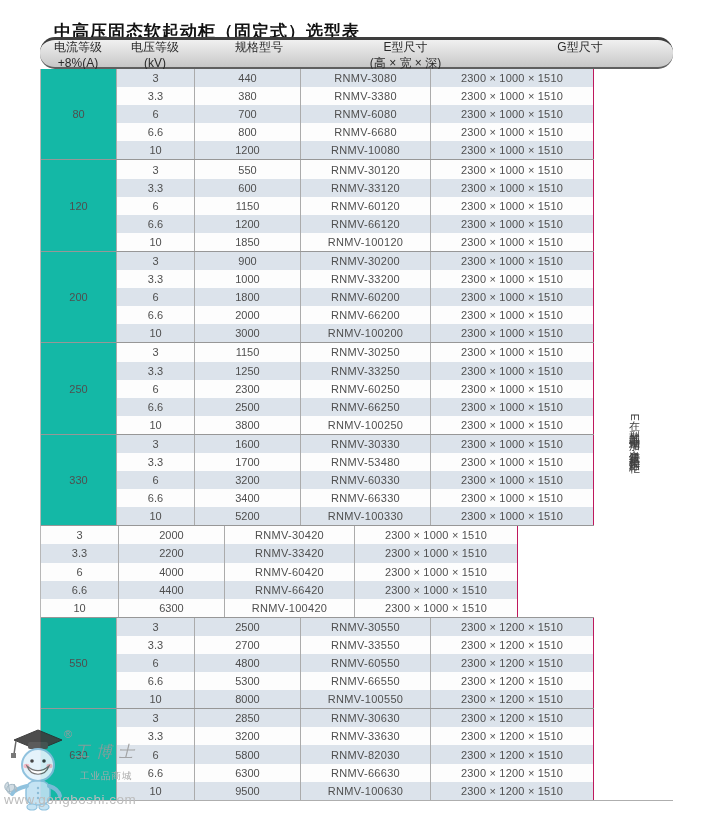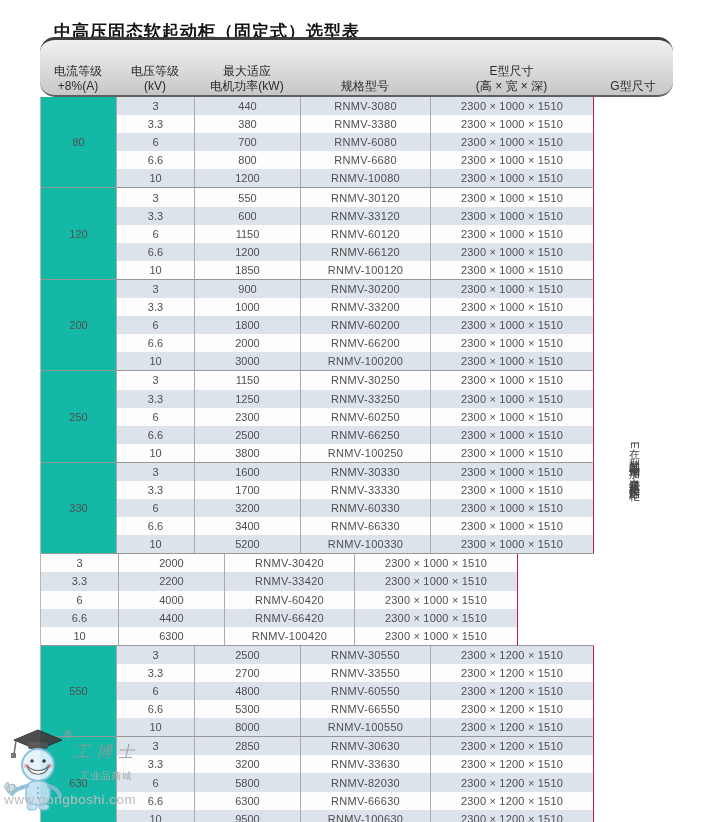--- a/index.html
+++ b/index.html
@@ -7,21 +7,21 @@
     width:716px; height:822px; background:#ffffff; position:relative;
     font-family:"Liberation Sans","DejaVu Sans",sans-serif;
     overflow:hidden;
   }
   .title {
     position:absolute; left:38px; top:4px; margin:16px;
     font-size:17px; font-weight:700; color:#111; letter-spacing:1px;
   }
   .tbl { position:absolute; left:40px; top:37px; width:633px; }
   .thead {
-    display:flex; align-items:flex-end; height:60px; box-sizing:border-box;
+    display:flex; align-items:flex-start; height:32px; box-sizing:border-box;
     background:linear-gradient(180deg,#f0f0f0 0%,#dadada 55%,#c7c7c7 100%);
     border-top:3px solid #3e3e3e; border-bottom:2px solid #5f5f5f;border-radius:15px;
   }
   .th {
     display:flex; flex-direction:column; justify-content:center; align-items:center;
     font-size:12px; color:#2a2a2a; line-height:1.3; text-align:center; font-weight:400;
   }
   .w0{width:76px}.w1{width:78px}.w2{width:106px}.w3{width:130px}.w4{width:163px}.w5{flex:1}
   .tbody {
     position:relative; box-sizing:content-box;
@@ -74,24 +74,20 @@
 <div class="tbl">
   <div class="thead" id="thead">
       <div class="th w0">
         <span>电流等级</span>
         <span>+8%(A)</span>
       </div>
       <div class="th w1">
         <span>电压等级</span>
         <span>(kV)</span>
       </div>
-      <div class="th w2">
-        <span>最大适应</span>
-        <span>电机功率(kW)</span>
-      </div>
       <div class="th w3">
         <span>规格型号</span>
       </div>
       <div class="th w4">
         <span>E型尺寸</span>
         <span>(高 × 宽 × 深)</span>
       </div>
       <div class="th w5">
         <span>G型尺寸</span>
       </div>
@@ -242,21 +238,21 @@
         <div class="rows">
           <div class="row shade">
             <div class="cell c-kv">3</div>
             <div class="cell c-kw">1600</div>
             <div class="cell c-model">RNMV-30330</div>
             <div class="cell c-dim">2300 × 1000 × 1510</div>
           </div>
           <div class="row">
             <div class="cell c-kv">3.3</div>
             <div class="cell c-kw">1700</div>
-            <div class="cell c-model">RNMV-33330</div>
+            <div class="cell c-model">RNMV-53480</div>
             <div class="cell c-dim">2300 × 1000 × 1510</div>
           </div>
           <div class="row shade">
             <div class="cell c-kv">6</div>
             <div class="cell c-kw">3200</div>
             <div class="cell c-model">RNMV-60330</div>
             <div class="cell c-dim">2300 × 1000 × 1510</div>
           </div>
           <div class="row">
             <div class="cell c-kv">6.6</div>

